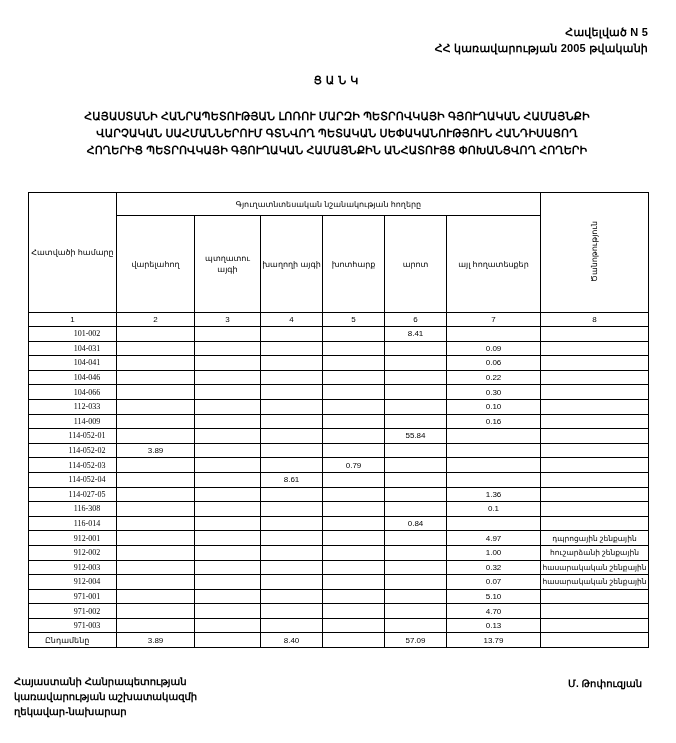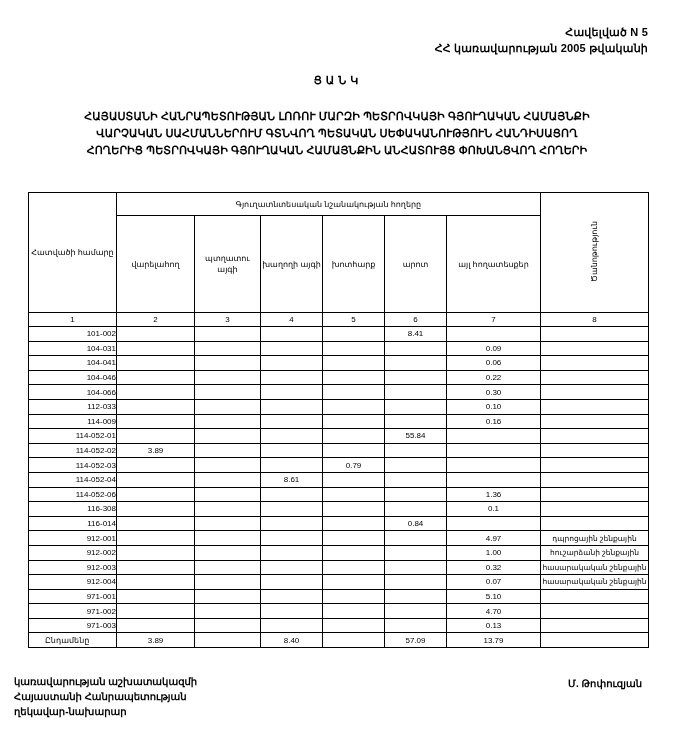--- a/index.html
+++ b/index.html
@@ -74,21 +74,21 @@
   }
   .vert{
     writing-mode:vertical-rl;
     transform:rotate(180deg);
     white-space:nowrap;
     display:inline-block;
     font-size:8px;
   }
   .numrow td{height:13px;font-size:8px;}
   .datarow td{height:13.6px;font-size:8px;}
-  .datarow td.code{ text-align:right; padding-left:29px;}
+  .datarow td.code{ text-align:center; padding-left:29px;font-family:Liberation Serif, serif;}
   .datarow td.note{ text-align:center; font-size:7.5px;}
   .totalrow td{height:14px;font-size:8px;font-weight:normal;}
   .totalrow td.code{text-align:left;padding-left:16px;}
 
   
   col.c1{width:88px;}
   col.c2{width:78px;}
   col.c3{width:66px;}
   col.c4{width:62px;}
   col.c5{width:62px;}
@@ -278,21 +278,21 @@
             <td class="code">114-052-04</td>
             <td></td>
             <td></td>
             <td>8.61</td>
             <td></td>
             <td></td>
             <td></td>
             <td class="note"></td>
           </tr>
           <tr class="datarow">
-            <td class="code">114-052-06</td>
+            <td class="code">114-027-05</td>
             <td></td>
             <td></td>
             <td></td>
             <td></td>
             <td></td>
             <td>1.36</td>
             <td class="note"></td>
           </tr>
           <tr class="datarow">
             <td class="code">116-308</td>
@@ -392,20 +392,20 @@
             <td></td>
             <td>57.09</td>
             <td>13.79</td>
             <td class="note"></td>
           </tr>
         </tbody>
     </table>
   </div>
 
   <div class="footer-left">
+    <div>Հայաստանի Հանրապետության</div>
     <div>կառավարության աշխատակազմի</div>
-    <div>Հայաստանի Հանրապետության</div>
     <div>ղեկավար-նախարար</div>
   </div>
 
   <div class="footer-right">Մ. Թոփուզյան</div>
 
 </div>
 
 </body></html>

